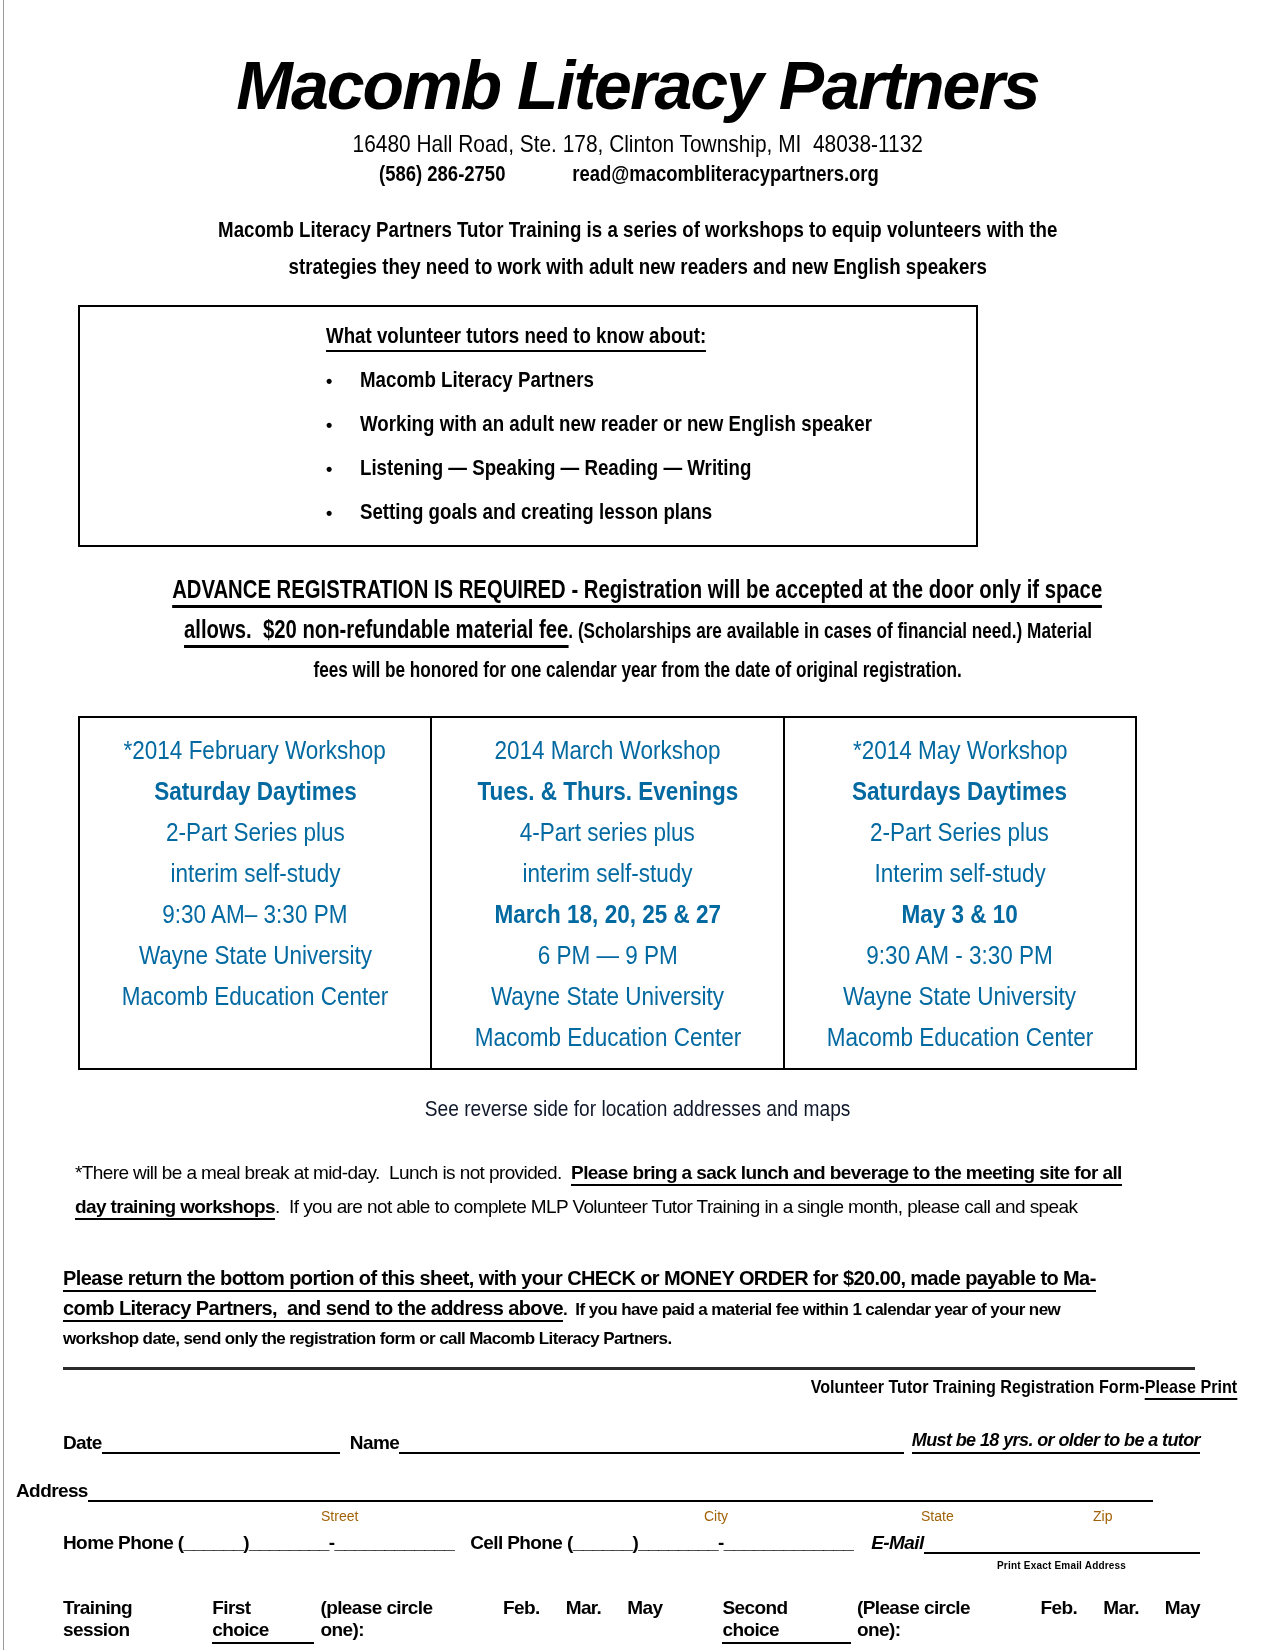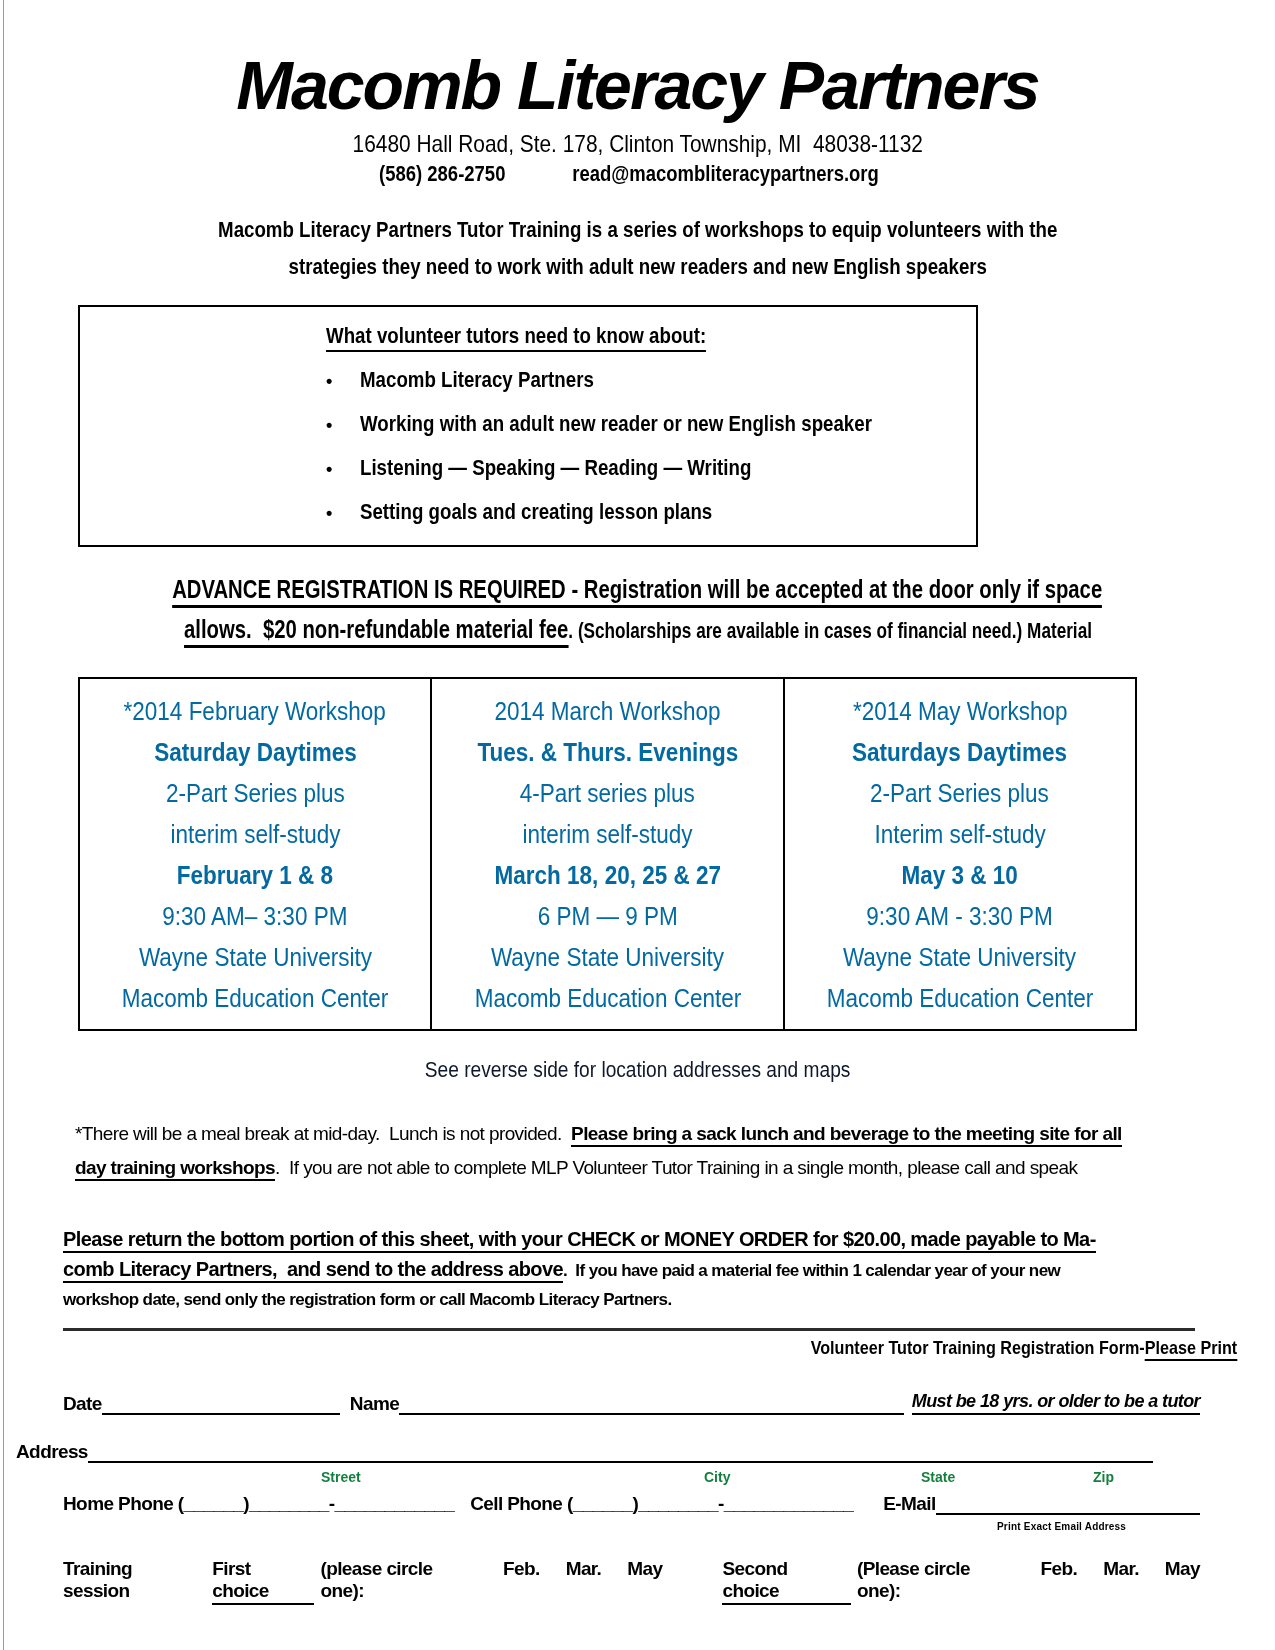--- a/index.html
+++ b/index.html
@@ -69,25 +69,25 @@
   .form-title{margin-top:6px;text-align:right;font-size:19px;font-weight:bold;}
   .frow{margin-left:63px;width:1137px;display:flex;align-items:flex-end;
         font-size:19px;font-weight:bold;letter-spacing:-0.6px;}
   .bl{border-bottom:2px solid #000;height:20px;display:inline-block;}
   .grow{flex:1 1 auto;}
   .row-date{margin-top:32px;}
   .row-address{margin-top:26px;margin-left:16px;}
   .age-note{font-size:18px;font-style:italic;border-bottom:2px solid #000;
             padding-bottom:1px;margin-left:8px;white-space:pre;}
   .sublabels{margin-left:63px;width:1137px;position:relative;height:20px;margin-top:4px;
-             font-size:14px;font-weight:bold;color:#15803d;letter-spacing:0;}
+             font-size:14px;font-weight:normal;color:#a16207;letter-spacing:0;}
   .sublabels span{position:absolute;top:2px;}
   .sub-street{left:258px;} .sub-city{left:641px;} .sub-state{left:858px;} .sub-zip{left:1030px;}
   .row-phone{margin-top:6px;}
-  .ml16{margin-left:16px;} .ml22{margin-left:30px;}
+  .ml16{margin-left:16px;} .ml22{margin-left:18px;font-style:italic;}
   .email-note{margin:6px 0 0 63px;width:1137px;padding-left:934px;box-sizing:border-box;
               font-size:10px;font-weight:bold;letter-spacing:0.2px;}
   .row-training{margin-top:26px;align-items:baseline;}
   .uc{border-bottom:2px solid #000;padding:0 5px 1px 0;}
   .mlc{margin-left:26px;} .ml12{margin-left:12px;} .ml6{margin-left:6px;} .ml60{margin-left:60px;}
 </style>
 </head>
 <body>
 
 <div class="scan-edge"></div>
@@ -125,29 +125,29 @@
     </div>
     <div class="bullet">
       <span class="dot"></span>
       <span class="cxl">Setting goals and creating lesson plans</span>
     </div>
   </div>
 
   <div class="advance">
     <div><span class="cx big"><span class="u">ADVANCE REGISTRATION IS REQUIRED - Registration will be accepted at the door only if space</span></span></div>
     <div><span class="cx"><span class="big u">allows.  $20 non-refundable material fee</span><span class="small">. (Scholarships are available in cases of financial need.) Material</span></span></div>
+    <div><span class="cx small">fees will be honored for one calendar year from the date of original registration.</span></div>
   </div>
 
   <div class="wtable">
     <div class="wcol">
       <div class="line"><span class="cx">*2014 February Workshop</span></div>
       <div class="line b"><span class="cx">Saturday Daytimes</span></div>
       <div class="line"><span class="cx">2-Part Series plus</span></div>
       <div class="line"><span class="cx">interim self-study</span></div>
-      <div class="line b"><span class="cx">February 1 &amp; 8</span></div>
       <div class="line"><span class="cx">9:30 AM– 3:30 PM</span></div>
       <div class="line"><span class="cx">Wayne State University</span></div>
       <div class="line"><span class="cx">Macomb Education Center</span></div>
     </div>
     <div class="wcol">
       <div class="line"><span class="cx">2014 March Workshop</span></div>
       <div class="line b"><span class="cx">Tues. &amp; Thurs. Evenings</span></div>
       <div class="line"><span class="cx">4-Part series plus</span></div>
       <div class="line"><span class="cx">interim self-study</span></div>
       <div class="line b"><span class="cx">March 18, 20, 25 &amp; 27</span></div>

